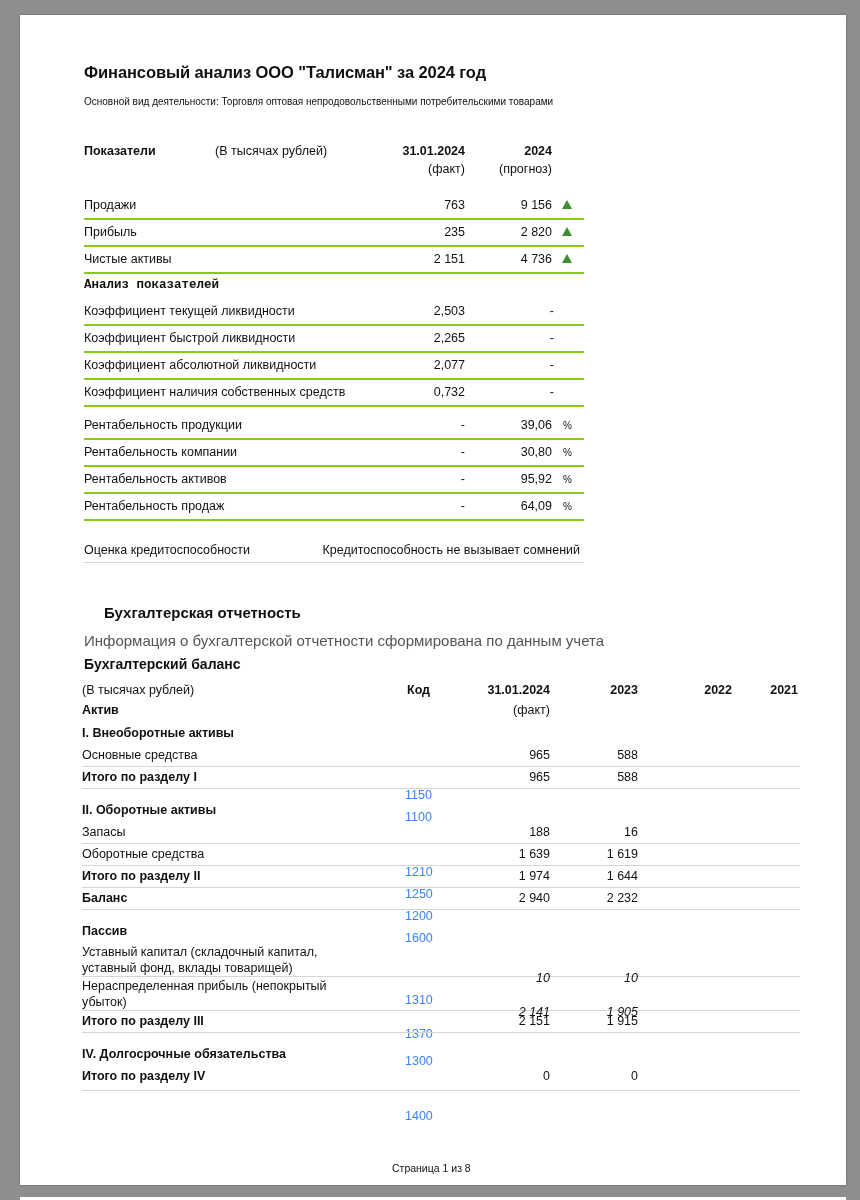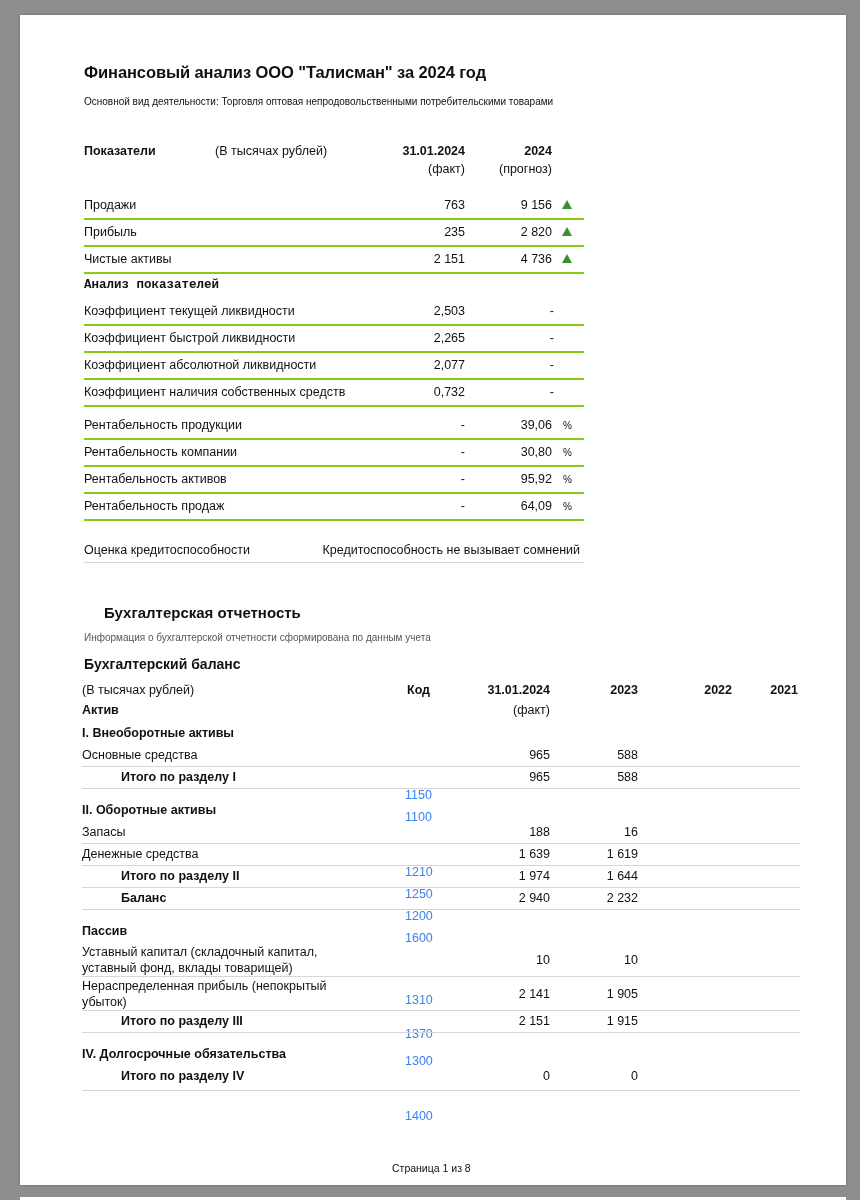--- a/index.html
+++ b/index.html
@@ -44,35 +44,35 @@
     .sec-title { position: relative; height: 25px; font-weight: bold; }
     .sec-title span { position: absolute; left: 0; top: 4px; font-family: Liberation Mono, monospace; }
     .gap { height: 6px; }
     .gap2 { height: 8px; }
     .eval { position: relative; height: 25px; border-bottom: 1px solid #d6d6d6; }
     .eval .lbl { position: absolute; left: 0; top: 6px; }
     .eval .val { position: absolute; right: 4px; top: 6px; }
 
     
     .h2title { left: 64px; top: 589px; font-size: 15px; font-weight: bold; margin-left: 20px; }
-    .info { left: 64px; top: 617px; font-size: 10px; color: #555; }
+    .info { left: 64px; top: 617px; font-size: 15px; color: #555; }
     .h3title { left: 64px; top: 641px; font-size: 14px; font-weight: bold; }
 
     .bal { position: absolute; left: 62px; top: 665px; width: 718px; font-size: 12.5px; }
     .brow { position: relative; height: 21px; }
     .brow.line { border-bottom: 1px solid #d6d6d6; }
     .brow.tall { height: 33px; }
     .brow .lbl { position: absolute; left: 0; top: 3px; }
     .brow.tall .lbl { top: 1px; white-space: normal; width: 290px; line-height: 16px; }
     .brow .code { position: absolute; left: 323px; top: 3px; color: #3b82f6; margin-top: 40px; }
     .brow.tall .code { top: 10px; }
     .brow .v1 { position: absolute; right: 250px; top: 3px; text-align: right; }
     .brow .v2 { position: absolute; right: 162px; top: 3px; text-align: right; }
-    .brow.tall .v1, .brow.tall .v2 { top: 10px; }
-    .brow.bold .lbl { font-weight: bold; margin-left: 39px; }
+    .brow.tall .v1, .brow.tall .v2 { top: 28px; font-style: italic; }
+    .brow.bold .lbl { font-weight: bold; }
     .bhead { position: relative; height: 22px; }
     .bhead .c0 { position: absolute; left: 0; top: 3px; }
     .bhead .c1 { position: absolute; left: 325px; top: 3px; font-weight: bold; }
     .bhead .c2 { position: absolute; right: 250px; top: 3px; font-weight: bold; }
     .bhead .c3 { position: absolute; right: 162px; top: 3px; font-weight: bold; }
     .bhead .c4 { position: absolute; right: 68px; top: 3px; font-weight: bold; }
     .bhead .c5 { position: absolute; right: 2px; top: 3px; font-weight: bold; }
     .bsub { position: relative; height: 21px; }
     .bsub .c0 { position: absolute; left: 0; top: 1px; font-weight: bold; }
     .bsub .c2 { position: absolute; right: 250px; top: 1px; }
@@ -216,21 +216,21 @@
     <div class="bgroup">
       <span>II. Оборотные активы</span>
     </div>
     <div class="brow line">
       <span class="lbl">Запасы</span>
       <span class="code">1210</span>
       <span class="v1">188</span>
       <span class="v2">16</span>
     </div>
     <div class="brow line">
-      <span class="lbl">Денежные средства</span>
+      <span class="lbl">Оборотные средства</span>
       <span class="code">1250</span>
       <span class="v1">1 639</span>
       <span class="v2">1 619</span>
     </div>
     <div class="brow line bold">
       <span class="lbl">Итого по разделу II</span>
       <span class="code">1200</span>
       <span class="v1">1 974</span>
       <span class="v2">1 644</span>
     </div>

